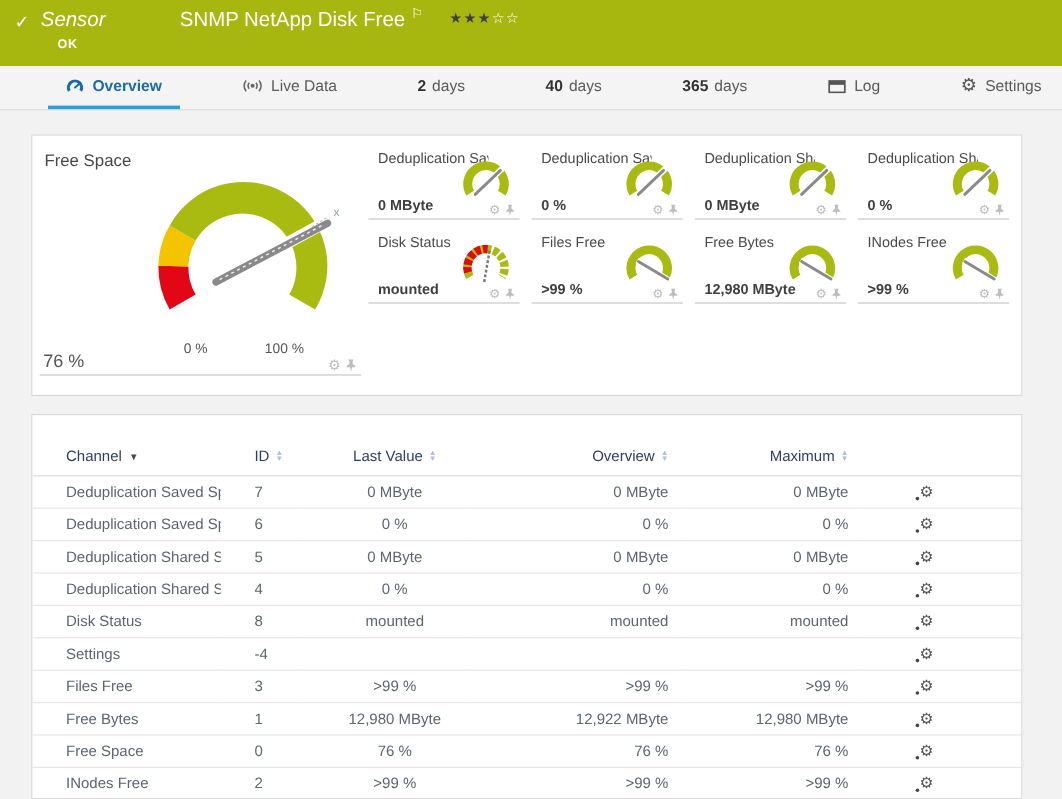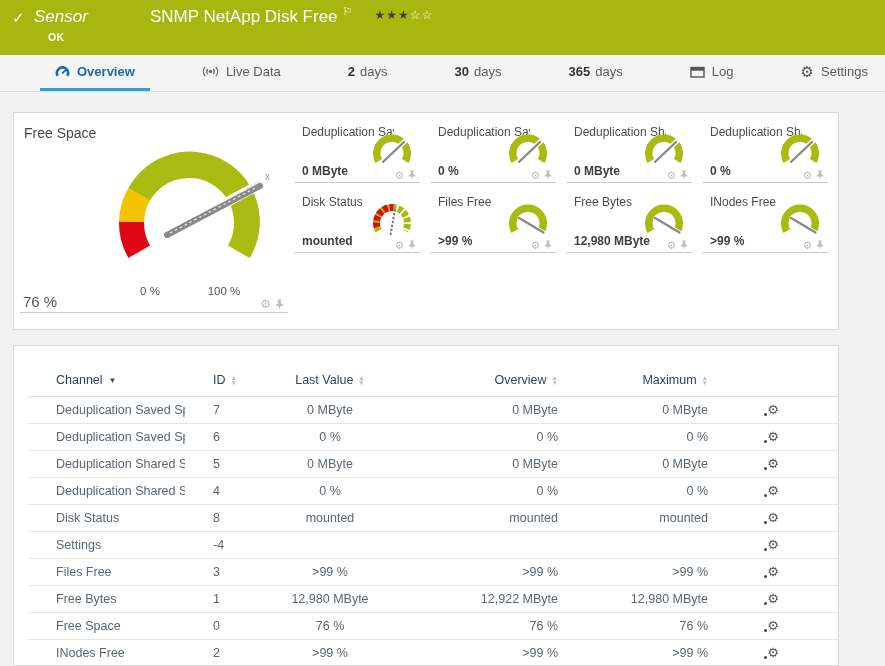--- a/index.html
+++ b/index.html
@@ -25,23 +25,23 @@
   .tabs { height:37px; background:#f4f4f4; border-bottom:1px solid #dcdcdc;
           display:flex; align-items:stretch; justify-content:space-between;
           padding-left:40px; padding-right:2px;gap:33px; }
   .tab { display:flex; align-items:center; gap:7px; padding:0 15px; font-size:13px;
          color:#5b5b5b; border-bottom:3px solid transparent; cursor:pointer; white-space:nowrap; }
   .tab .num { font-weight:700; color:#333; margin-right:-2px; }
   .tab.active { color:#1a6ba8; font-weight:700; border-bottom-color:#2e9fd9; }
   .tab .gear-glyph { font-size:15px; color:#555; line-height:1; }
 
   
-  .panel { position:absolute; left:13px; width:826px; background:#fff; border:1px solid #d9d9d9; }
+  .panel { position:absolute; left:26px; width:826px; background:#fff; border:1px solid #d9d9d9; }
   .gauges-panel { top:112px; height:218px; }
-  .table-panel  { top:345px; height:321px; overflow:hidden;padding-left:14px; }
+  .table-panel  { top:345px; height:321px; overflow:hidden; }
 
   
   .tile-primary { position:absolute; left:0; top:0; width:280px; height:200px; }
   .tile-primary .p-title { position:absolute; left:10px; top:12px; font-size:14px; color:#484848; }
   .tile-primary svg.big { position:absolute; left:0; top:10px; }
   .p-min { position:absolute; left:111px; top:172px; width:50px; text-align:center; font-size:11.5px; color:#555; }
   .p-max { position:absolute; left:185px; top:172px; width:50px; text-align:center; font-size:11.5px; color:#555; }
   .p-value { position:absolute; left:9px; top:180px; font-size:15px; color:#555; }
   .p-border { position:absolute; left:6px; right:6px; bottom:0; height:1px; background:#c9c9c9; }
   .tile-icons { position:absolute; display:flex; gap:4px; align-items:center; color:#bdbdbd; }
@@ -108,21 +108,21 @@
       <path d="M5.7,4 A4,4 0 0 0 5.7,9 M3.1,2 A7,7 0 0 0 3.1,11" stroke="#666" stroke-width="1.3" fill="none"></path>
       <path d="M11.3,4 A4,4 0 0 1 11.3,9 M13.9,2 A7,7 0 0 1 13.9,11" stroke="#666" stroke-width="1.3" fill="none"></path>
     </svg>
     <span>Live Data</span>
   </div>
   <div class="tab">
     <span class="num">2</span>
     <span>days</span>
   </div>
   <div class="tab">
-    <span class="num">30</span>
+    <span class="num">40</span>
     <span>days</span>
   </div>
   <div class="tab">
     <span class="num">365</span>
     <span>days</span>
   </div>
   <div class="tab">
     <svg width="15" height="12" viewBox="0 0 15 12">
       <rect x="1" y="1.5" width="13" height="9.5" fill="none" stroke="#555" stroke-width="1.4"></rect>
       <rect x="1" y="1.5" width="13" height="3.2" fill="#555"></rect>

